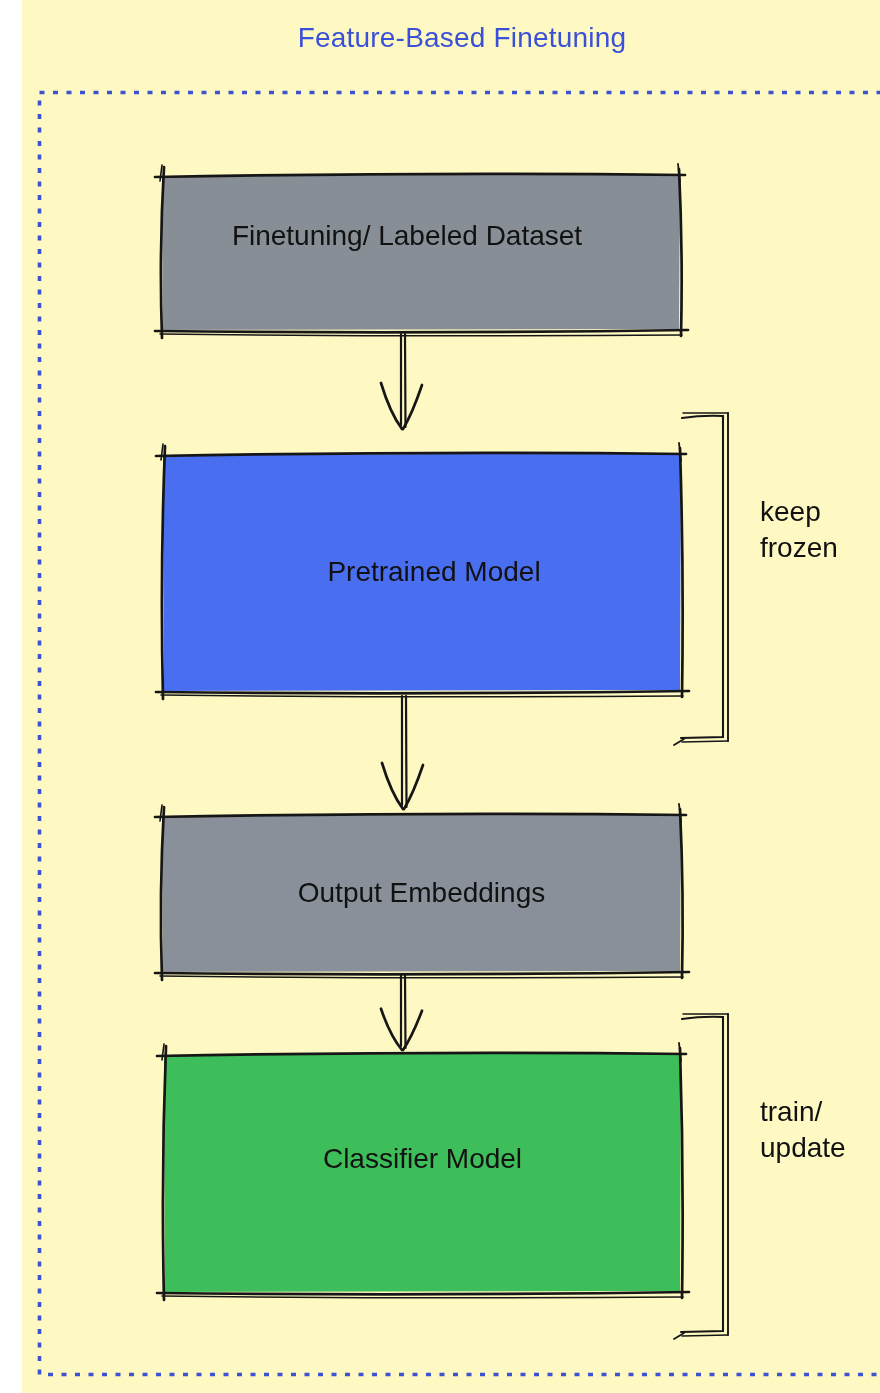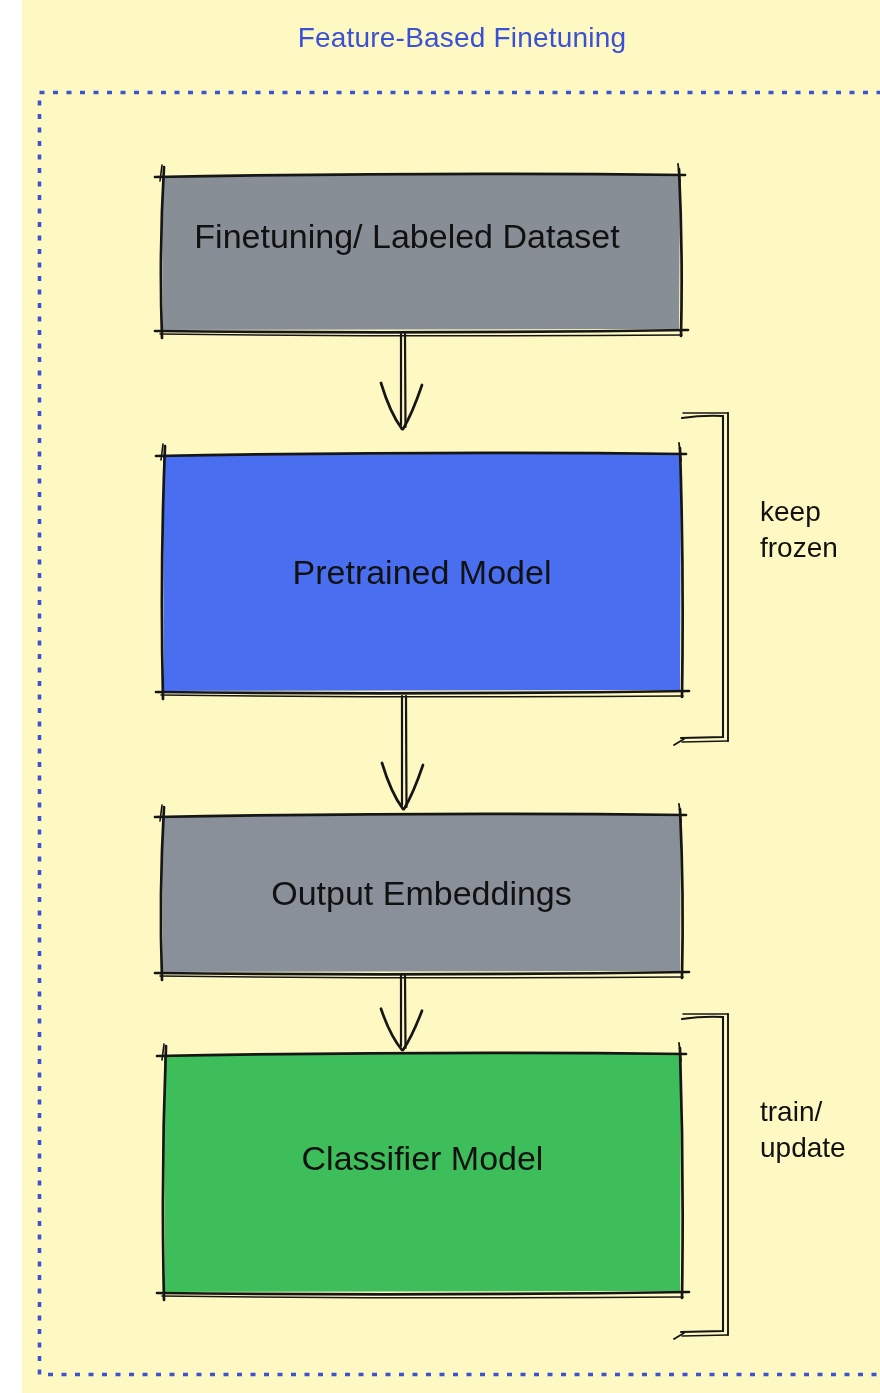--- a/index.html
+++ b/index.html
@@ -8,25 +8,25 @@
     font-family:Liberation Sans, sans-serif;
     margin-left:22px;
   }
   .title{
     position:absolute;top:22px;left:0;width:880px;text-align:center;
     font-size:28px;letter-spacing:0.2px;
   }
   svg.shapes{position:absolute;top:0;left:0;width:880px;height:1393px;}
   .box-label{
     position:absolute;display:flex;align-items:center;justify-content:center;
-    font-size:34px;color:#111111;pointer-events:none;
+    font-size:28px;color:#111111;pointer-events:none;
   }
   .box-label.b1{left:139px;top:173px;width:520px;height:158px;}
   .box-label.b1 span{transform:translate(-14px,-16px);}
-  .box-label.b2{left:140px;top:452px;width:520px;height:240px;}
+  .box-label.b2{left:152px;top:452px;width:520px;height:240px;}
   .box-label.b3{left:139px;top:813px;width:521px;height:160px;}
   .box-label.b4{left:141px;top:1052px;width:519px;height:213px;}
   .side-label{
     position:absolute;left:738px;width:150px;text-align:left;
     font-size:28px;line-height:36px;color:#111111;white-space:pre-line;
   }
   .side-label.s1{top:494px;}
   .side-label.s2{top:1094px;}
 </style>
 </head>

